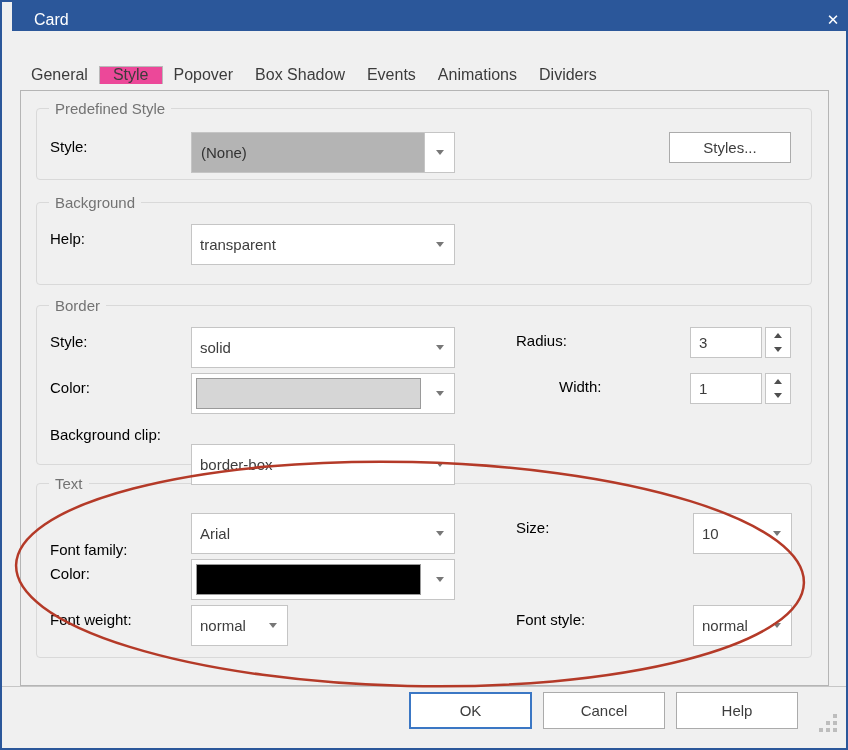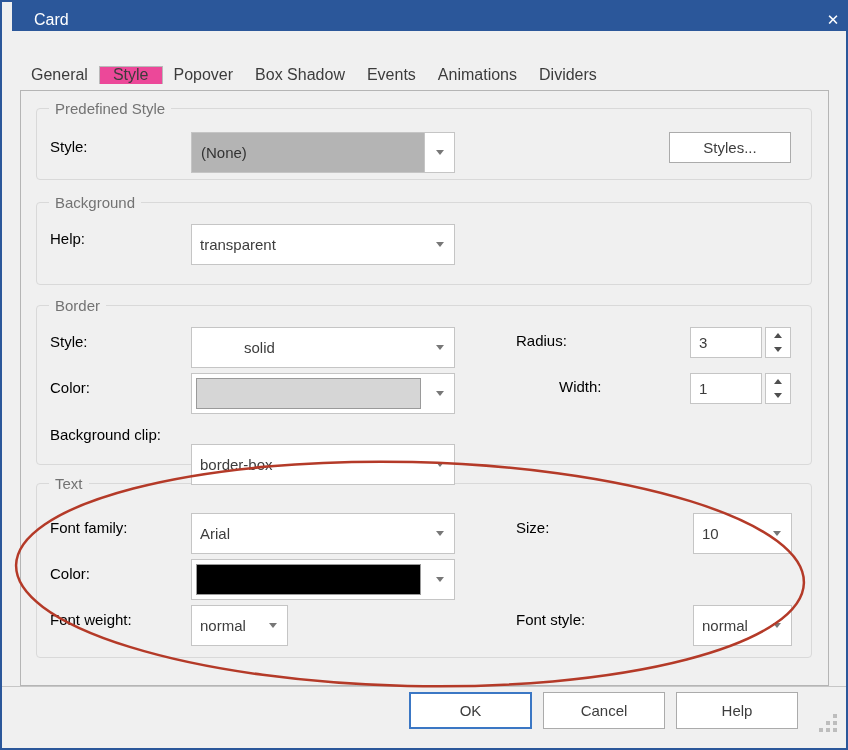--- a/index.html
+++ b/index.html
@@ -110,21 +110,21 @@
   <div class="lbl" style="left:50px;top:229px;">Help:</div>
   <div class="combo" style="left:191px;top:224px;width:264px;">
     <div class="val">transparent</div>
     <i class="arr"></i>
   </div>
 
   <div class="group" style="left:36px;top:305px;width:776px;height:160px;">
     <span class="legend">Border</span>
   </div>
   <div class="lbl" style="left:50px;top:332px;">Style:</div>
-  <div class="combo" style="left:191px;top:327px;width:264px;padding-left:44px;">
+  <div class="combo" style="left:191px;top:327px;width:264px;">
     <div class="val">solid</div>
     <i class="arr"></i>
   </div>
   <div class="lbl" style="left:50px;top:378px;">Color:</div>
   <div class="combo" style="left:191px;top:373px;width:264px;">
     <div class="swatch" style="background-color: rgb(214, 214, 214);"></div>
     <i class="arr" style="margin-left:auto;"></i>
   </div>
   <div class="lbl" style="left:50px;top:425px;">Background clip:</div>
   <div class="combo" style="left:191px;top:444px;width:264px;">
@@ -154,21 +154,21 @@
         <i class="tri-up"></i>
       </div>
     <div class="half">
         <i class="tri-dn"></i>
       </div>
   </div>
 
   <div class="group" style="left:36px;top:483px;width:776px;height:175px;">
     <span class="legend">Text</span>
   </div>
-  <div class="lbl" style="left:50px;top:518px;">Font family:</div>
+  <div class="lbl" style="left:50px;top:540px;">Font family:</div>
   <div class="combo" style="left:191px;top:513px;width:264px;">
     <div class="val">Arial</div>
     <i class="arr"></i>
   </div>
   <div class="lbl" style="left:516px;top:518px;">Size:</div>
   <div class="combo" style="left:693px;top:513px;width:99px;">
     <div class="val">10</div>
     <i class="arr"></i>
   </div>
 

